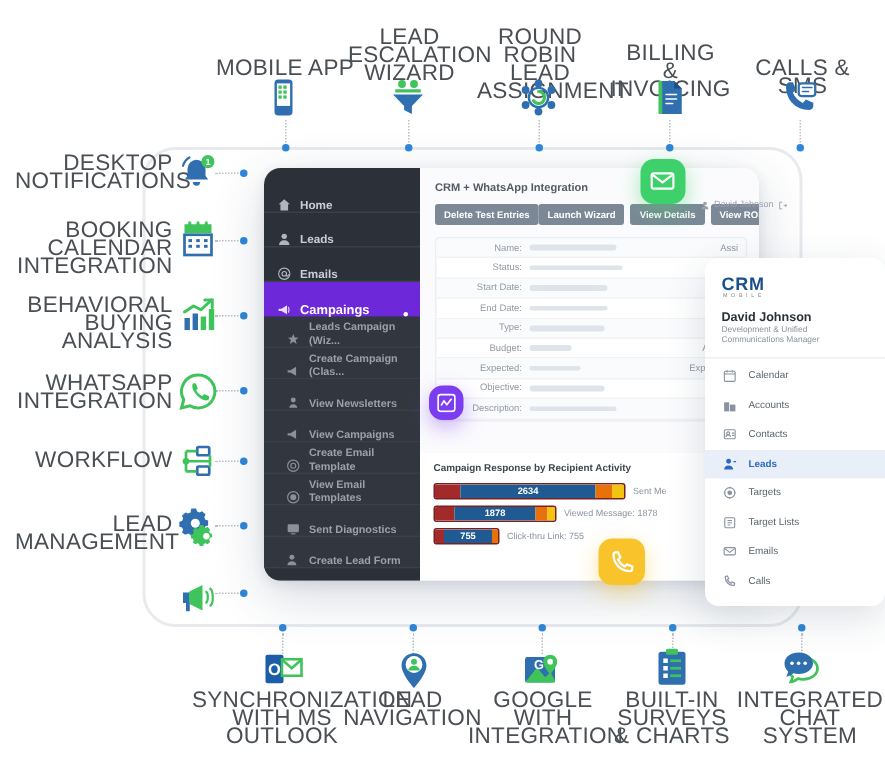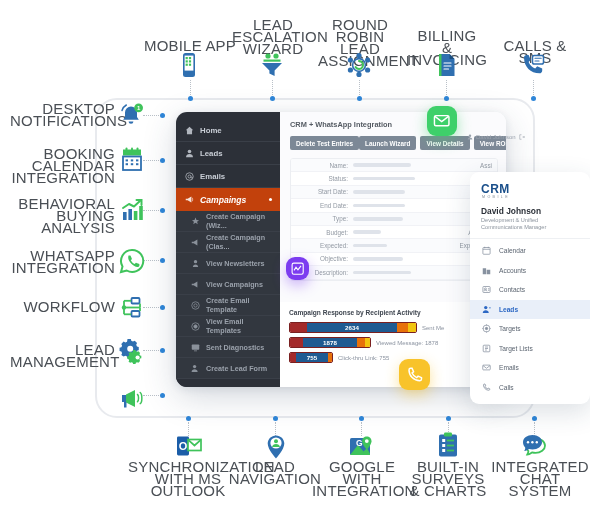--- a/index.html
+++ b/index.html
@@ -42,29 +42,29 @@
     position:absolute; left:176px; top:112px; width:330px; height:275px;
     background:#ffffff; border-radius:11px;
     box-shadow:0 10px 34px rgba(40,60,90,.20), 0 2px 8px rgba(40,60,90,.10);
     overflow:hidden;
   }
   .sidebar {
     position:absolute; left:0; top:0; width:104px; height:100%;
     background:#2c3038;
   }
   .side-item {
-    display:flex; align-items:center; gap:6px; height:21px;
+    display:flex; align-items:flex-end; gap:6px; height:21px;
     padding-left:9px; color:#9aa1ab; font-size:7.2px; font-weight:600;
     border-bottom:1px solid #3a3f48;
   }
   .side-item .sico { width:9px; height:9px; flex:0 0 9px; opacity:.85; }
   .side-item.top { font-size:7.8px; color:#c9ced6; height:23px; }
   .side-item.active {
-    background:#c2410c; color:#fff; font-size:8.6px; height:23px;
-    border-bottom:none; position:relative;font-style:italic;
+    background:#6d28d9; color:#fff; font-size:8.6px; height:23px;
+    border-bottom:none; position:relative;
   }
   .side-item.active .bullet {
     position:absolute; right:8px; width:3px; height:3px; border-radius:50%;
     background:#fff;
   }
   .side-item.sub { padding-left:15px; background:#32373f; }
   .side-spacer { height:16px; background:#2c3038; }
 
   
   .main-pane {
@@ -479,21 +479,21 @@
             <path d="M9.5 3.6c.9.6.9 4.2 0 4.8" stroke="#fff" stroke-width="1" fill="none"></path>
           </svg>
         <span>Campaings</span>
         <span class="bullet"></span>
       </div>
 
       <div class="side-item sub">
         <svg class="sico" viewBox="0 0 12 12" fill="#9aa1ab">
             <path d="M6 .8 7.3 4 10.7 4.2 8.1 6.3 9 9.7 6 7.8 3 9.7 3.9 6.3 1.3 4.2 4.7 4z"></path>
           </svg>
-        <span>Create Campaign (Wiz...</span>
+        <span>Leads Campaign (Wiz...</span>
       </div>
       <div class="side-item sub">
         <svg class="sico" viewBox="0 0 12 12" fill="#9aa1ab">
             <path d="M1 5h2.5l5-3v8l-5-3H1z"></path>
           </svg>
         <span>Create Campaign (Clas...</span>
       </div>
       <div class="side-item sub">
         <svg class="sico" viewBox="0 0 12 12" fill="#9aa1ab">
             <circle cx="6" cy="3.5" r="2.2"></circle>

